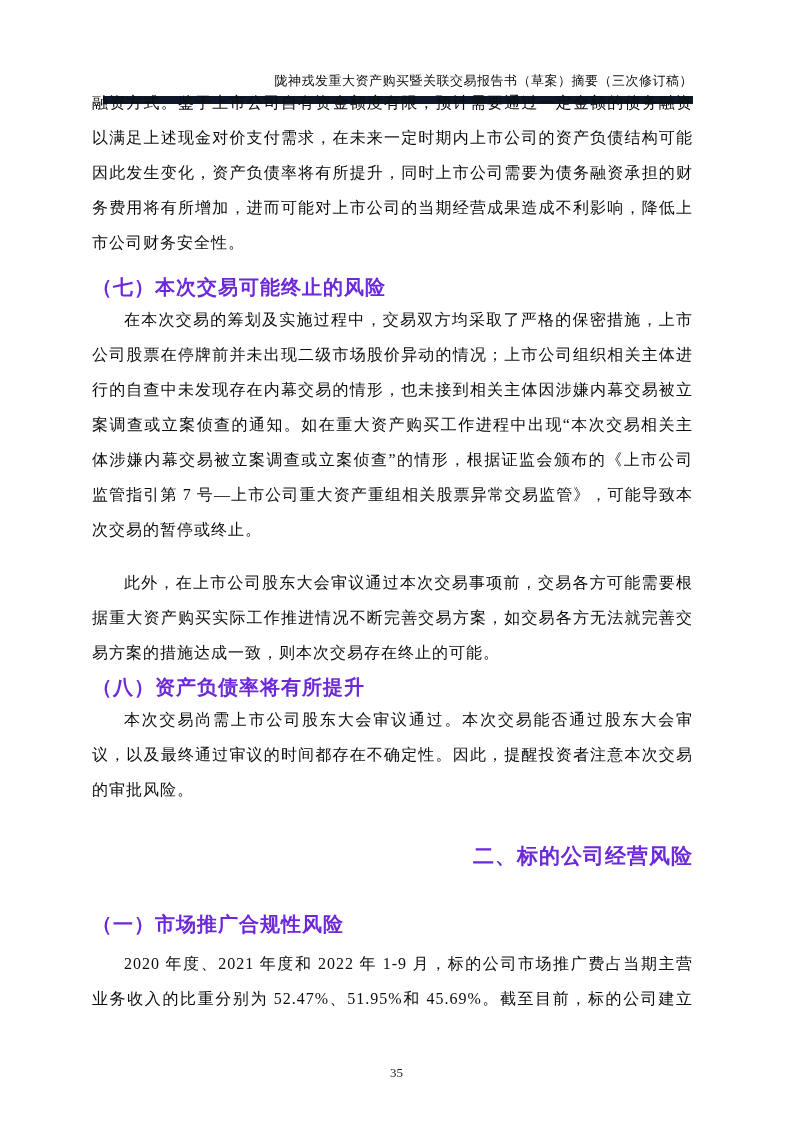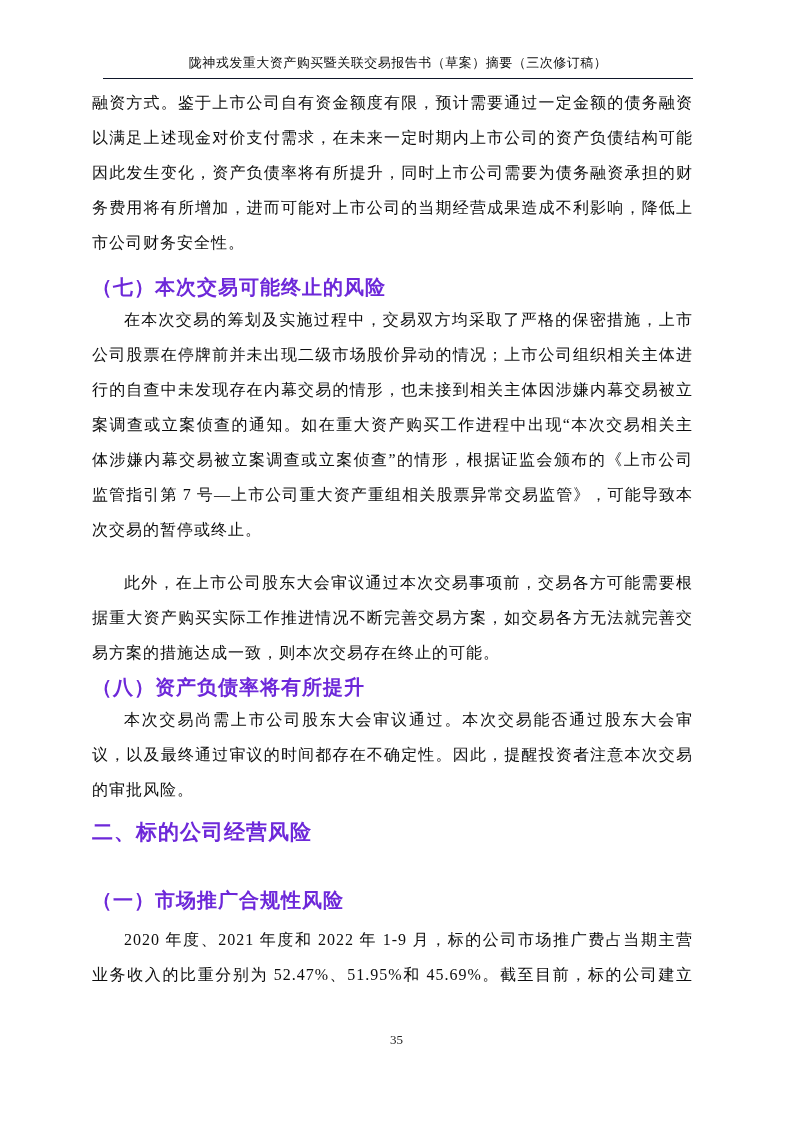--- a/index.html
+++ b/index.html
@@ -8,30 +8,30 @@
     width: 793px;
     height: 1122px;
     margin: 0 auto;
     background: #ffffff;
     color: #0d0d0d;
     font-family: "Liberation Serif", "DejaVu Serif", serif;
     overflow: hidden;
   }
   .page-header {
     position: absolute;
-    top: 54px;
+    top: 72px;
     left: 103px;
     right: 100px;
     display: flex;
-    justify-content: center;
+    justify-content: flex-end;
     align-items: flex-end;
     font-size: 13px;
     line-height: 18px;
     padding-bottom: 6px;
-    border-bottom: 1px solid #0f172a;
+    border-bottom: 8px solid #0f172a;
     letter-spacing: 0.5px;
   }
   .content {
     position: absolute;
     top: 85px;
     left: 92px;
     right: 100px;
   }
   .para {
     margin: 0;
@@ -48,26 +48,26 @@
     font-family: "Liberation Sans", "DejaVu Sans", sans-serif;
     font-weight: bold;
     letter-spacing: 1px;
     color: #6d28d9;
   }
   .h-sub { font-size: 20px; line-height: 30px; }
   .h-main { font-size: 21px; line-height: 34px; }
   .mt-h7 { margin-top: 12px; }
   .mt-p3 { margin-top: 18px; }
   .mt-h8 { margin-top: 2px; }
-  .mt-hmain { margin-top: 8px; }
+  .mt-hmain { margin-top: 32px; text-align: right; }
   .mt-hsub { margin-top: 36px; }
   .mt-p6 { margin-top: 7px; }
   .page-footer {
     position: absolute;
-    top: 1032px;
+    top: 1065px;
     left: 0;
     right: 0;
     text-align: center;
     font-size: 13px;
     color: #222;
   }
 </style>
 </head>
 <body>
 

